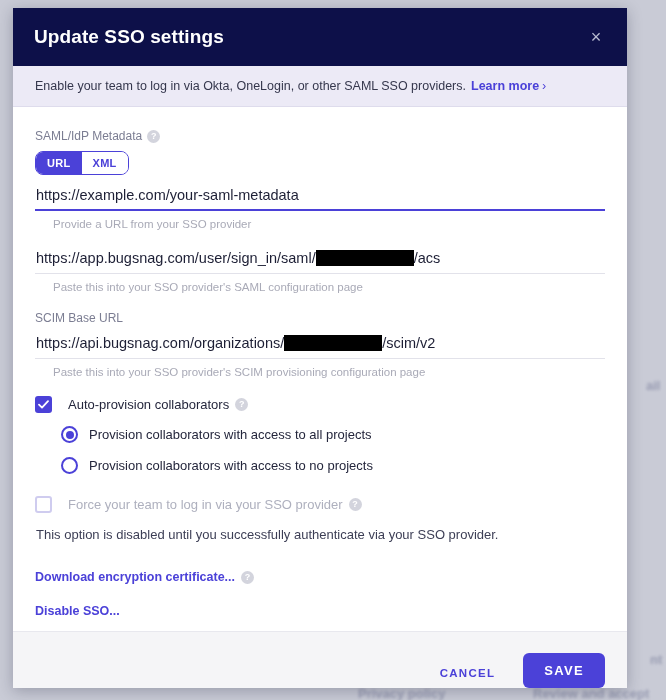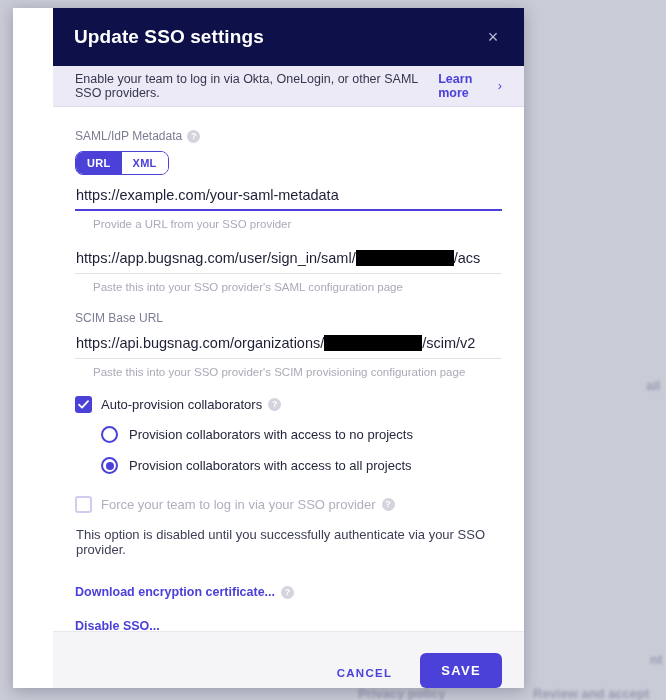--- a/index.html
+++ b/index.html
@@ -34,28 +34,27 @@
   .bg-privacy { left: 358px; top: 686px; }
   .bg-review  { left: 533px; top: 686px; }
   .bg-right-1 { left: 646px; top: 378px; font-weight: 700; }
   .bg-right-2 { left: 650px; top: 652px; }
 
   
   .modal {
     position: absolute;
     left: 13px;
     top: 8px;
-    width: 511px;
+    width: 614px;
     height: 680px;
     background: #ffffff;
     box-shadow: 0 3px 14px rgba(26,28,54,.28);
     display: flex;
     flex-direction: column;
     overflow: hidden;
-    padding-left: 40px;
   }
 
   
   .modal-header {
     background: #0d1049;
     height: 58px;
     flex: 0 0 58px;
     display: flex;
     align-items: center;
     padding: 0 16px 0 21px;
@@ -190,21 +189,21 @@
   .hint {
     font-size: 11.5px;
     color: #a9aab7;
     margin: 7px 0 18px 18px;
   }
 
   
   .check-row {
     display: flex;
     align-items: center;
-    gap: 9px;
+    gap: 16px;
     margin-bottom: 13px;
   }
   .checkbox {
     width: 17px;
     height: 17px;
     border-radius: 3px;
     background: #4b41d8;
     display: flex;
     align-items: center;
     justify-content: center;
@@ -368,29 +367,29 @@
           <path d="M1 4.6 L4 7.6 L10 1.2" fill="none" stroke="#ffffff" stroke-width="1.8" stroke-linecap="round" stroke-linejoin="round"></path>
         </svg>
       </span>
       <span class="check-label">
         <span>Auto-provision collaborators</span>
         <span class="help-icon">?</span>
       </span>
     </div>
 
     <div class="radio-row">
-      <span class="radio"></span>
-      <span class="radio-label">Provision collaborators with access to no projects</span>
-    </div>
-
-    <div class="radio-row">
       <span class="radio">
           <span class="radio-dot"></span>
         </span>
       <span class="radio-label">Provision collaborators with access to all projects</span>
+    </div>
+
+    <div class="radio-row">
+      <span class="radio"></span>
+      <span class="radio-label">Provision collaborators with access to no projects</span>
     </div>
 
     
     <div class="check-row" style="margin-top:22px">
       <span class="checkbox disabled"></span>
       <span class="check-label disabled">
         <span>Force your team to log in via your SSO provider</span>
         <span class="help-icon">?</span>
       </span>
     </div>

